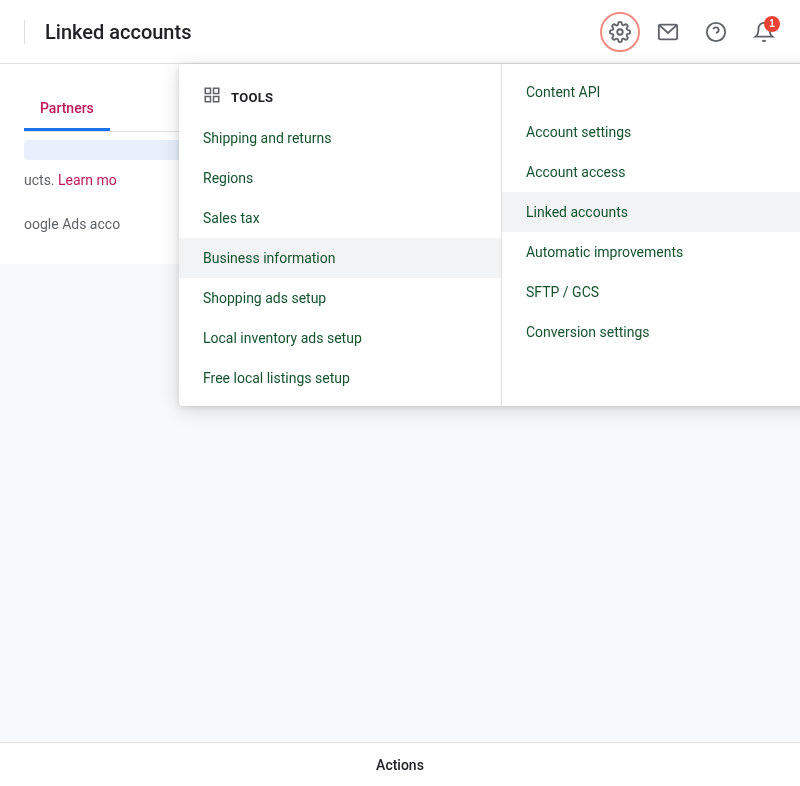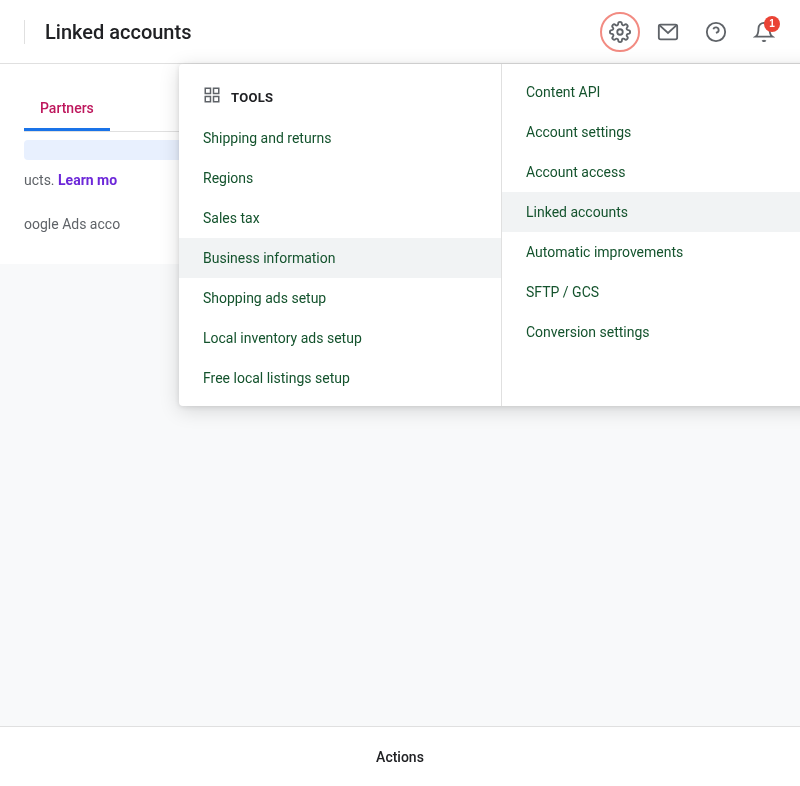--- a/index.html
+++ b/index.html
@@ -115,37 +115,36 @@
       border-bottom: 3px solid #1a73e8;
     }
 
     .info-text {
       font-size: 14px;
       color: #5f6368;
       padding: 12px 0;
     }
 
     .link-text {
-      color: #6d28d9;
+      color: #be185d;
       text-decoration: none;
-      font-weight: bold;
     }
 
     .google-ads-text {
       font-size: 14px;
       color: #5f6368;
       padding: 16px 0;
     }
 
     .bottom-actions {
       position: absolute;
       bottom: 0;
       left: 0;
       right: 0;
-      height: 60px;
+      height: 44px;
       background: #fff;
       border-top: 1px solid #e0e0e0;
       display: flex;
       align-items: center;
       justify-content: center;
     }
 
     .actions-label {
       font-size: 14px;
       font-weight: 500;

